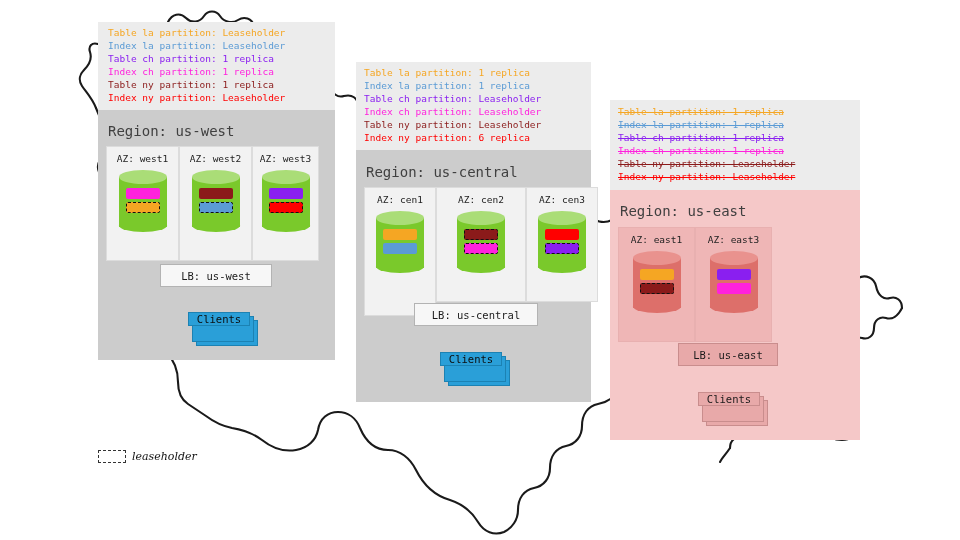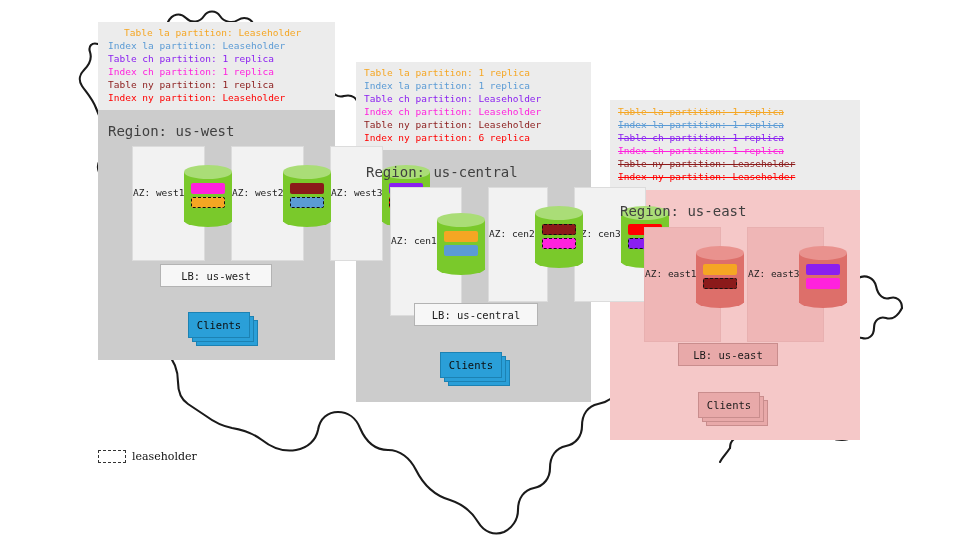--- a/index.html
+++ b/index.html
@@ -16,21 +16,21 @@
   .struck{text-decoration:line-through;}
 
   
   .region{box-sizing:border-box;padding:9px 10px 12px 10px;}
   .region.gray{background:#cccccc;}
   .region.pink{background:#f5c8c8;}
   .region-title{font-size:14px;color:#404040;margin:4px 0 9px 4px;white-space:nowrap;}
 
   .azrow{display:flex;}
   .az{box-sizing:border-box;border:1px solid #d9d9d9;padding:6px 0 22px 0;
-      display:flex;flex-direction:row;align-items:center;margin-left:26px;}
+      display:flex;flex-direction:column;align-items:center;}
   .az.gray{background:#f2f2f2;border-color:#dcdcdc;}
   .az.pink{background:#efb6b6;border-color:#e8b0b0;}
   .az-title{font-size:9.5px;color:#222;white-space:nowrap;margin-bottom:6px;}
 
   
   .cyl{position:relative;width:48px;height:62px;}
   .cyl .body{position:absolute;left:0;top:7px;width:48px;height:50px;}
   .cyl .top{position:absolute;left:0;top:0;width:48px;height:14px;border-radius:50%;}
   .cyl .bot{position:absolute;left:0;bottom:0;width:48px;height:13px;border-radius:50%;}
   .cyl.green .body{background:#7ac92b;}
@@ -50,30 +50,30 @@
   .lb{position:absolute;z-index:5;box-sizing:border-box;border:1px solid #b3b3b3;
       font-size:10.5px;color:#1a1a1a;display:flex;align-items:center;justify-content:center;
       white-space:nowrap;padding:0 9px;height:23px;}
   .lb.gray{background:#f7f7f7;}
   .lb.pink{background:#e8a9a9;border-color:#c98d8d;}
 
   .clients-wrap{position:absolute;z-index:5;}
   .clients-sh{position:absolute;box-sizing:border-box;}
   .clients{position:absolute;left:0;top:0;box-sizing:border-box;
       font-size:10.5px;display:flex;align-items:center;justify-content:center;
-      white-space:nowrap;height:26px;width:62px;}
+      white-space:nowrap;height:14px;width:62px;}
   .clients.blue{background:#2a9fd8;border:1px solid #1c82b3;color:#0d0d0d;}
   .clients.pink{background:#e8a9a9;border:1px solid #c98d8d;color:#1a1a1a;}
   .sh.blue{background:#2a9fd8;border:1px solid #1c82b3;}
   .sh.pink{background:#e8a9a9;border:1px solid #c98d8d;}
 
   
   .legend{position:absolute;z-index:6;display:flex;align-items:center;gap:6px;}
   .legend-swatch{width:26px;height:11px;border:1.6px dashed #333;background:#ffffff;}
-  .legend-label{font-family:"DejaVu Serif","Liberation Serif",serif;font-size:11px;color:#111;}
+  .legend-label{font-family:"DejaVu Serif","Liberation Serif",serif;font-size:11px;color:#111;font-style:italic;}
 </style>
 </head>
 <body>
 
 <svg id="map" viewBox="0 0 960 540" xmlns="http://www.w3.org/2000/svg">
   <path fill="none" stroke="#1a1a1a" stroke-width="2.1" stroke-linejoin="round" stroke-linecap="round" d="M96,108 C92,98 86,92 82,86 C78,80 80,74 84,70 C90,64 92,58 90,52
        C88,46 92,42 98,44 C104,46 108,44 110,38 C112,32 118,30 124,34
        C130,38 136,36 138,30 C140,24 146,22 152,26 C158,30 166,28 168,22
        C172,14 180,12 186,18 C192,24 200,22 204,16 C208,10 216,10 220,16
        C224,22 232,24 238,20 C244,16 252,18 254,26 C256,34 262,38 268,36
@@ -116,21 +116,21 @@
        C790,320 798,316 806,318 C814,320 822,316 826,308"></path>
   <path fill="none" stroke="#1a1a1a" stroke-width="2.1" stroke-linejoin="round" stroke-linecap="round" d="M730,448 C726,454 722,458 720,462"></path>
   <path fill="none" stroke="#1a1a1a" stroke-width="2" stroke-linejoin="round" stroke-linecap="round" d="M820,430 C826,424 834,420 842,420 C850,420 856,424 856,430
        C856,436 850,440 842,440 C834,440 826,436 820,430 Z"></path>
 </svg>
 
 <div class="panel cfgbox" style="left:98px;top:22px;width:237px;height:88px;"></div>
 <div class="panel region gray" style="left:98px;top:110px;width:237px;height:250px;"></div>
 
 <div class="panel" style="left:108px;top:26px;width:225px;z-index:4;">
-  <div class="cfgline" style="color: rgb(245, 166, 35); margin-left: 16px;">Table la partition: Leaseholder</div>
+  <div class="cfgline" style="color: rgb(245, 166, 35);">Table la partition: Leaseholder</div>
   <div class="cfgline" style="color: rgb(91, 155, 213);">Index la partition: Leaseholder</div>
   <div class="cfgline" style="color: rgb(138, 31, 240);">Table ch partition: 1 replica</div>
   <div class="cfgline" style="color: rgb(255, 34, 221);">Index ch partition: 1 replica</div>
   <div class="cfgline" style="color: rgb(139, 26, 26);">Table ny partition: 1 replica</div>
   <div class="cfgline" style="color: rgb(255, 0, 0);">Index ny partition: Leaseholder</div>
 </div>
 
 <div class="panel region-title" style="left:104px;top:119px;z-index:4;">Region: us-west</div>
 
 <svg class="conn" style="left:98px;top:110px;width:237px;height:250px;" viewBox="0 0 237 250">
@@ -159,21 +159,21 @@
     <div class="cyl green">
       <div class="bot"></div>
       <div class="body"></div>
       <div class="top"></div>
       <div class="bars">
         <div class="bar" style="background:#8b1a1a;"></div>
         <div class="bar lease" style="background:#5b9bd5;"></div>
       </div>
     </div>
   </div>
-  <div class="az gray" style="width:53px;height:115px;">
+  <div class="az gray" style="width:67px;height:115px;">
     <div class="az-title">AZ: west3</div>
     <div class="cyl green">
       <div class="bot"></div>
       <div class="body"></div>
       <div class="top"></div>
       <div class="bars">
         <div class="bar" style="background:#8a1ff0;"></div>
         <div class="bar lease" style="background:#ff0000;"></div>
       </div>
     </div>
@@ -216,21 +216,21 @@
     <div class="cyl green">
       <div class="bot"></div>
       <div class="body"></div>
       <div class="top"></div>
       <div class="bars">
         <div class="bar" style="background:#f5a623;"></div>
         <div class="bar" style="background:#5b9bd5;"></div>
       </div>
     </div>
   </div>
-  <div class="az gray" style="width:60px;height:115px;">
+  <div class="az gray" style="width:90px;height:115px;">
     <div class="az-title">AZ: cen2</div>
     <div class="cyl green">
       <div class="bot"></div>
       <div class="body"></div>
       <div class="top"></div>
       <div class="bars">
         <div class="bar lease" style="background:#8b1a1a;"></div>
         <div class="bar lease" style="background:#ff22dd;"></div>
       </div>
     </div>

